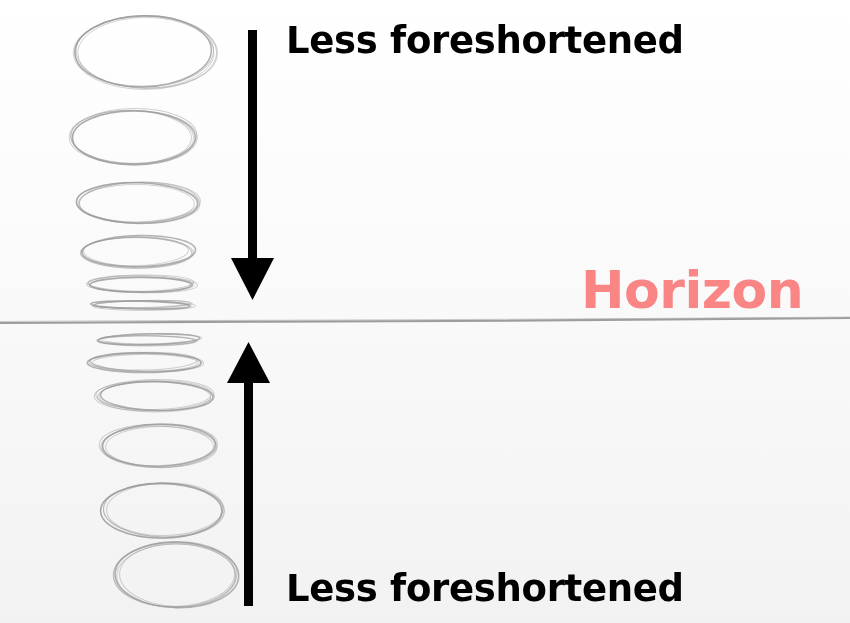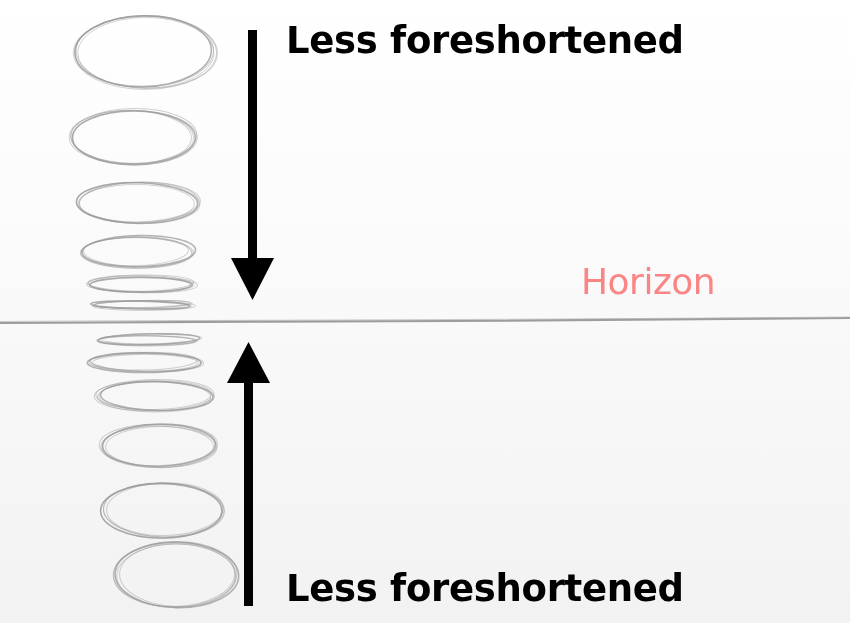--- a/index.html
+++ b/index.html
@@ -7,22 +7,22 @@
     width: 850px; height: 623px; overflow: hidden; position: relative;
     background: linear-gradient(180deg, #ffffff 0%, #fafafa 45%, #f2f2f2 100%);
     font-family: "DejaVu Sans", "Liberation Sans", sans-serif;
   }
   .canvas { position: absolute; left: 0; top: 0; width: 850px; height: 623px; padding-left: 12px; }
   .label {
     position: absolute; font-weight: bold; color: #000; white-space: nowrap;
     font-size: 37px; letter-spacing: -0.3px; line-height: 1;
   }
   .horizon-label {
-    position: absolute; font-weight: normal; white-space: nowrap;
-    font-size: 36px; line-height: 1; letter-spacing: -0.5px;
+    position: absolute; font-weight: bold; white-space: nowrap;
+    font-size: 52px; line-height: 1; letter-spacing: -0.5px;
   }
 </style>
 </head>
 <body>
 
 <div class="canvas">
   <svg id="drawing" width="850" height="623" viewBox="0 0 850 623" style="position:absolute;left:0;top:0;">
 
     <path d="M0,323 C150,321 300,322 450,321 C600,320 740,319 850,318" stroke="#8c8c8c" stroke-width="2.2" fill="none" opacity="0.85"></path>
     <path d="M0,321.5 C200,320 420,320.5 850,317" stroke="#b5b5b5" stroke-width="1" fill="none" opacity="0.7"></path>

